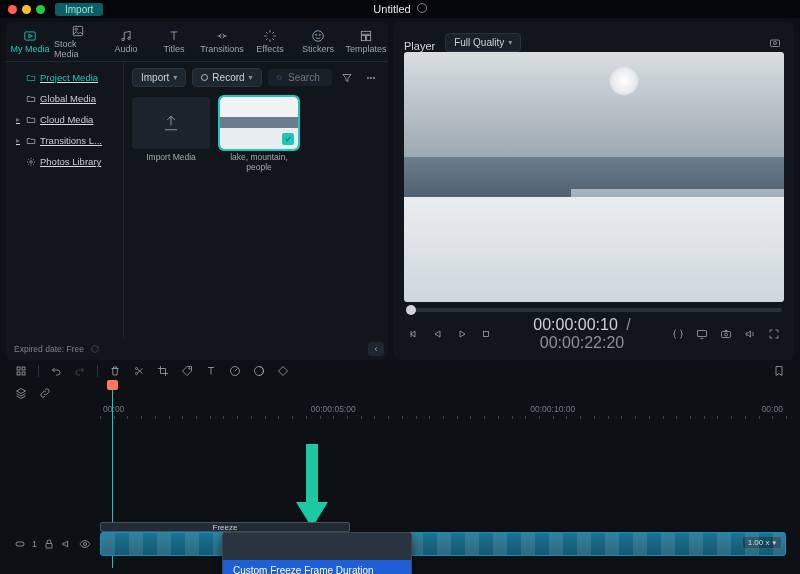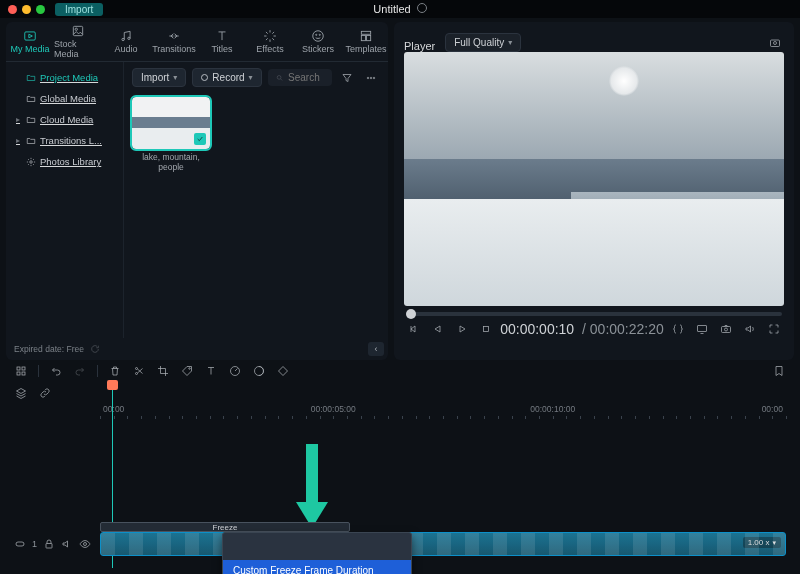--- a/index.html
+++ b/index.html
@@ -73,21 +73,21 @@
   .pv-img .sky { position:absolute; inset:0 0 52% 0; background:linear-gradient(#d9dee0,#a8b3bb 70%,#94a1ac);}
   .pv-img .sun { position:absolute; top:14px; left:54%; width:30px;height:30px;border-radius:50%; background:radial-gradient(#fff,#e6e9eb 60%,transparent 72%);}
   .pv-img .mtn { position:absolute; left:0; right:0; top:42%; height:18%; background:linear-gradient(#6b7c8c,#4d5d6c);}
   .pv-img .water { position:absolute; left:44%; right:0; top:55%; height:14%; background:linear-gradient(#aab6bf,#7e8e9a);}
   .pv-img .snow { position:absolute; left:0; right:0; bottom:0; height:42%; background:linear-gradient(#e9edef,#cfd7dc);}
   .pv-slider { margin:6px 12px 0; height:4px; background:#2a323c; border-radius:2px; position:relative; }
   .pv-slider .knob { position:absolute; left:0; top:-3px; width:10px;height:10px;border-radius:50%; background:#cfd2d6;}
   .pv-bar { display:flex; align-items:center; justify-content:space-between; padding:4px 12px 8px;}
   .pv-ctrls { display:flex; gap:8px; }
   .pv-ctrls .icbtn{width:16px;}
-  .times { font-size:14px; color:#cfd2d6; }
+  .times { font-size:16px; color:#cfd2d6;text-align:center; }
   .times .tot{ color:#8b9197; margin-left:4px;}
   .pv-right { display:flex; gap:8px; align-items:center;}
   .pv-right .icbtn{width:16px;}
 
   
   .toolstrip { height:22px; display:flex; align-items:center; gap:10px; padding:0 14px; color:#8e949b;}
   .toolstrip .sep { width:1px;height:12px;background:#2a323c; }
   .toolstrip .icbtn{width:14px;height:14px;}
   .toolstrip svg{width:12px;height:12px;}
   .toolstrip .sp{flex:1;}
@@ -164,32 +164,32 @@
               <path d="M9 18V6l10-2v12"></path>
               <circle cx="7" cy="18" r="2"></circle>
               <circle cx="17" cy="16" r="2"></circle>
             </svg>
           </span>
         <span>Audio</span>
       </div>
       <div class="tab">
         <span class="ic">
             <svg viewBox="0 0 24 24">
+              <path d="M6 5h12M12 5v14"></path>
+            </svg>
+          </span>
+        <span>Titles</span>
+      </div>
+      <div class="tab">
+        <span class="ic">
+            <svg viewBox="0 0 24 24">
               <path d="M4 12h7M13 12h7M11 8l-4 4 4 4M13 8l4 4-4 4"></path>
             </svg>
           </span>
         <span>Transitions</span>
-      </div>
-      <div class="tab">
-        <span class="ic">
-            <svg viewBox="0 0 24 24">
-              <path d="M6 5h12M12 5v14"></path>
-            </svg>
-          </span>
-        <span>Titles</span>
       </div>
       <div class="tab">
         <span class="ic">
             <svg viewBox="0 0 24 24">
               <path d="M12 2v4M12 18v4M2 12h4M18 12h4M5 5l3 3M16 16l3 3M5 19l3-3M16 8l3-3"></path>
             </svg>
           </span>
         <span>Effects</span>
       </div>
       <div class="tab">
@@ -292,20 +292,28 @@
           <span class="icbtn">
               <svg viewBox="0 0 24 24">
                 <circle cx="6" cy="12" r="1.5"></circle>
                 <circle cx="12" cy="12" r="1.5"></circle>
                 <circle cx="18" cy="12" r="1.5"></circle>
               </svg>
             </span>
         </div>
 
         <div class="mediagrid">
+          <div class="mcard">
+            <div class="mthumb importcard">
+              <svg viewBox="0 0 24 24">
+                  <path d="M12 3v12M7 8l5-5 5 5M4 21h16"></path>
+                </svg>
+            </div>
+            <div class="mlabel">Import Media</div>
+          </div>
           <div class="mcard">
             <div class="mthumb thumb-lake sel">
               <span class="check">
                   <svg viewBox="0 0 24 24">
                     <path d="M5 12l5 5 9-11"></path>
                   </svg>
                 </span>
             </div>
             <div class="mlabel">lake, mountain, people</div>
           </div>

